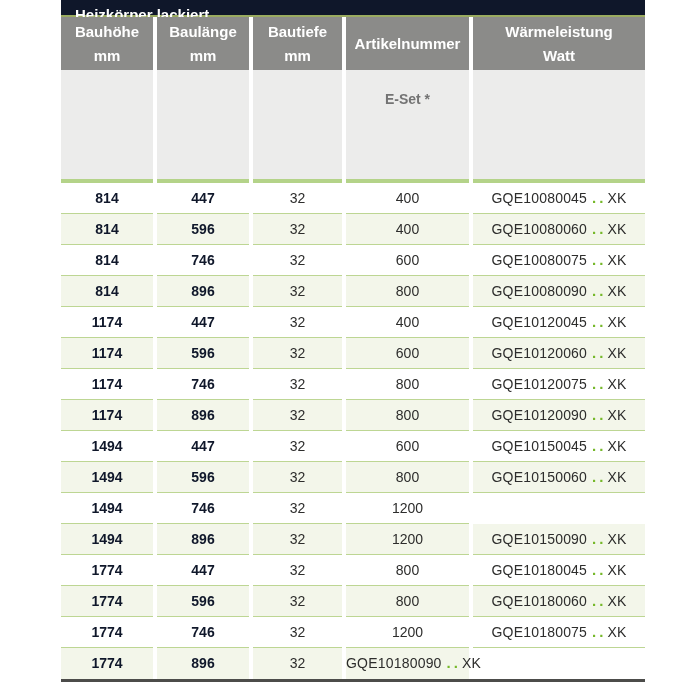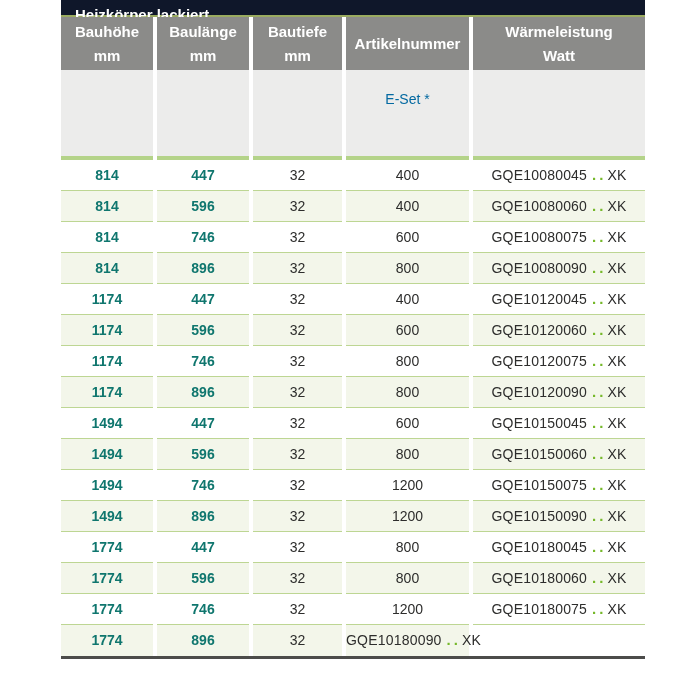--- a/index.html
+++ b/index.html
@@ -44,26 +44,27 @@
     font-size: 15px;
     text-align: center;
     height: 53px;
     display: flex;
     flex-direction: column;
     justify-content: center;
     line-height: 1.55;
   }
   .sub-cell {
     background: #ececeb;
-    height: 86px;
+    height: 109px;
     box-sizing: border-box;
     text-align: center;
     font-size: 14px;
-    color: #0369a1;
+    color: #737373;
     padding-top: 21px;
+    font-weight: bold;
   }
   .thickline-cell {
     height: 4px;
     background: #b4d389;
   }
   .data-row .cell {
     height: 31px;
     box-sizing: border-box;
     line-height: 30px;
     text-align: center;
@@ -73,21 +74,21 @@
     border-bottom: 1px solid #bdd693;
   }
   .data-row.alt .cell {
     background: #f3f6ea;
   }
   .data-row.last .cell {
     border-bottom: none;
   }
   .cell.bold {
     font-weight: bold;
-    color: #0f766e;
+    color: #0f172a;
   }
   .art-code, .art-suffix {
     letter-spacing: 0.2px;
     text-align: right;
   }
   .art-dots {
     color: #76b82a;
     font-weight: bold;
     font-size: 15px;
     letter-spacing: 3px;
@@ -215,21 +216,20 @@
         <div class="cell bold">596</div>
         <div class="cell ">32</div>
         <div class="cell ">800</div>
         <div class="cell"><span class="art-code">GQE10150060</span><span class="art-dots">..</span><span class="art-suffix">XK</span></div>
       </div>
       <div class="grid data-row">
         <div class="cell bold">1494</div>
         <div class="cell bold">746</div>
         <div class="cell ">32</div>
         <div class="cell ">1200</div>
-        <div class="cell"><span class="art-code">GQE10150075</span><span class="art-dots">..</span><span class="art-suffix">XK</span></div>
       </div>
       <div class="grid data-row alt">
         <div class="cell bold">1494</div>
         <div class="cell bold">896</div>
         <div class="cell ">32</div>
         <div class="cell ">1200</div>
         <div class="cell"><span class="art-code">GQE10150090</span><span class="art-dots">..</span><span class="art-suffix">XK</span></div>
       </div>
       <div class="grid data-row">
         <div class="cell bold">1774</div>

